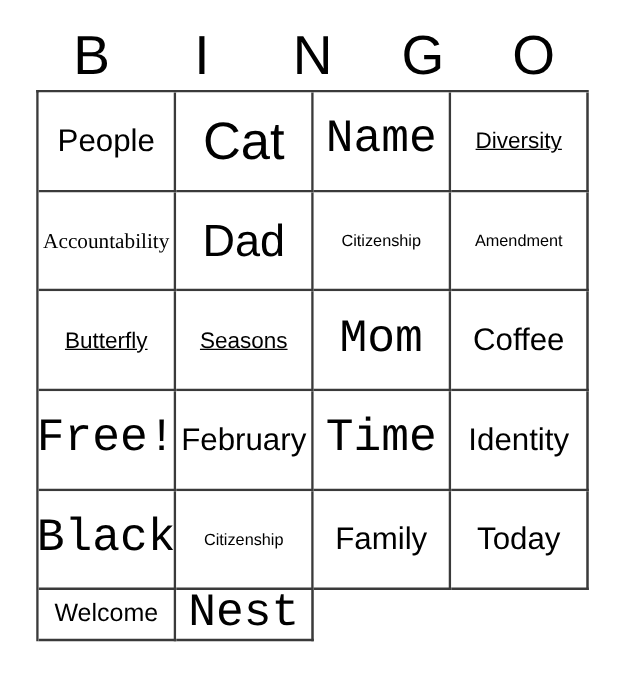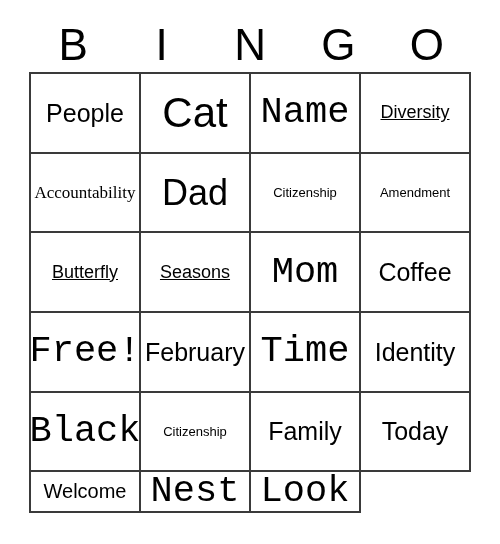--- a/index.html
+++ b/index.html
@@ -165,18 +165,15 @@
       </div>
     <div class="cell">
         <span class="cell-text fs-md">Today</span>
       </div>
     <div class="cell">
         <span class="cell-text fs-xs">Welcome</span>
       </div>
     <div class="cell">
         <span class="cell-text fs-lg">Nest</span>
       </div>
-    <div class="cell">
-        <span class="cell-text fs-lg">Look</span>
-      </div>
   </div>
 
 </div>
 
 </body></html>

